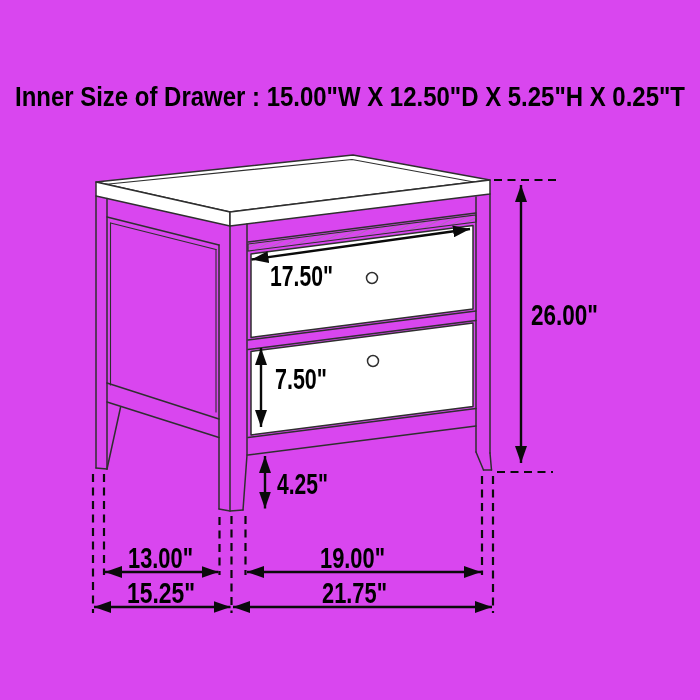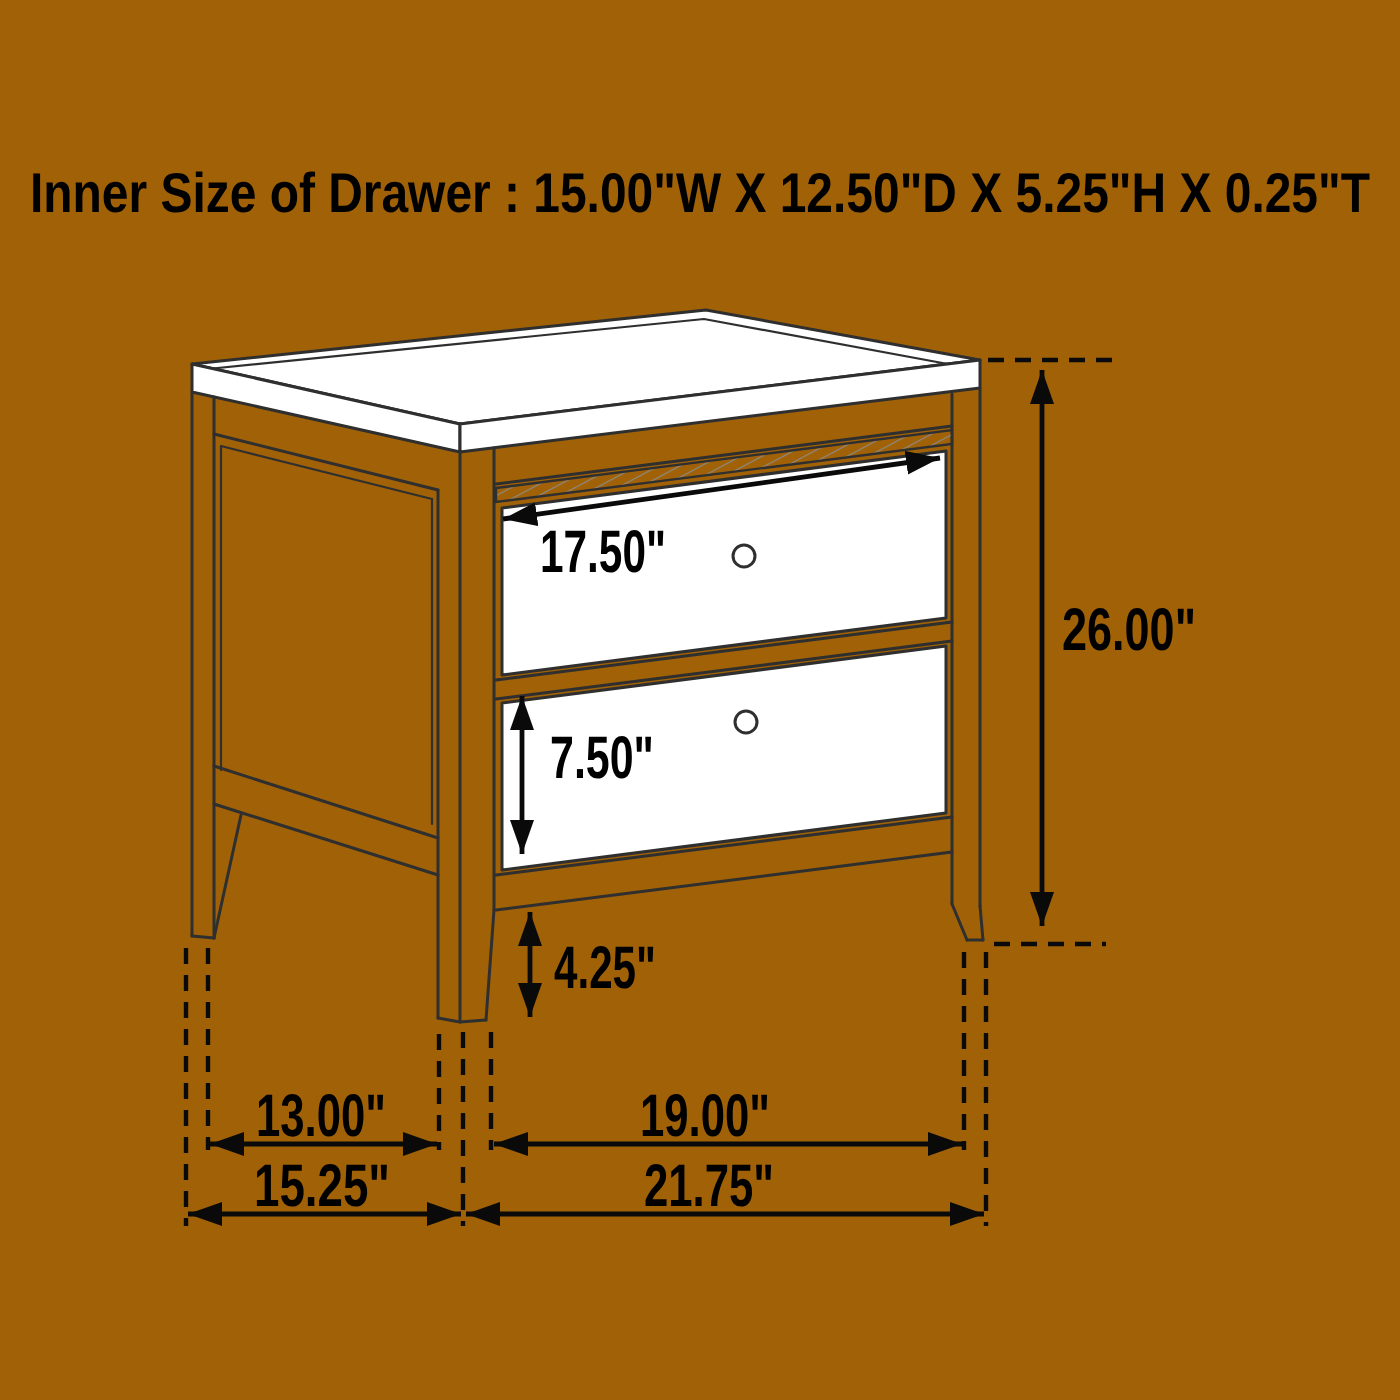--- a/index.html
+++ b/index.html
@@ -1,16 +1,16 @@
 <!DOCTYPE html>
 <html><head>
 <meta charset="utf-8">
 <style>
   html,body{margin:0;padding:0;background:#ffffff;}
-  .stage{position:relative;width:700px;height:700px;background:#a16207;overflow:hidden;}
+  .stage{position:relative;width:700px;height:700px;background:#d946ef;overflow:hidden;}
   svg{display:block;}
   .dim-label{font-family:"Liberation Sans",sans-serif;font-weight:bold;font-size:30px;fill:#000;}
   .title-text{font-family:"Liberation Sans",sans-serif;font-weight:bold;font-size:28px;fill:#000;}
   .art{stroke:#2f2f2f;stroke-width:1.5;fill:none;stroke-linejoin:round;stroke-linecap:round;}
   .artfill{stroke:#2f2f2f;stroke-width:1.5;fill:#ffffff;stroke-linejoin:round;}
   .thin{stroke-width:1.1;}
   .dim{stroke:#0a0a0a;stroke-width:2.4;fill:none;}
   .dash{stroke:#0a0a0a;stroke-width:2.2;fill:none;stroke-dasharray:8 5.5;}
 </style>
 </head>

